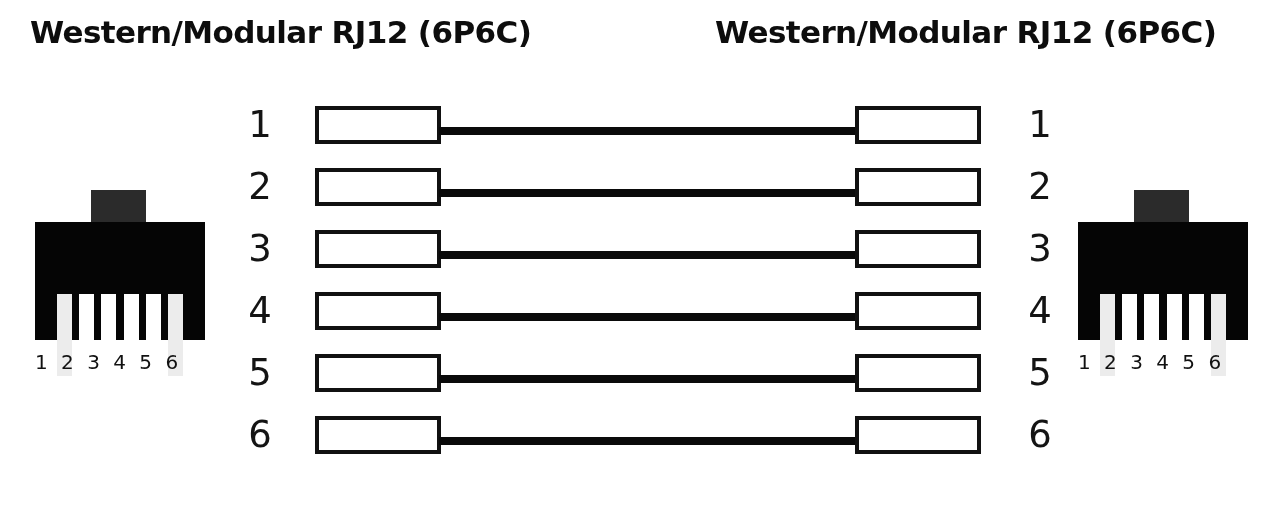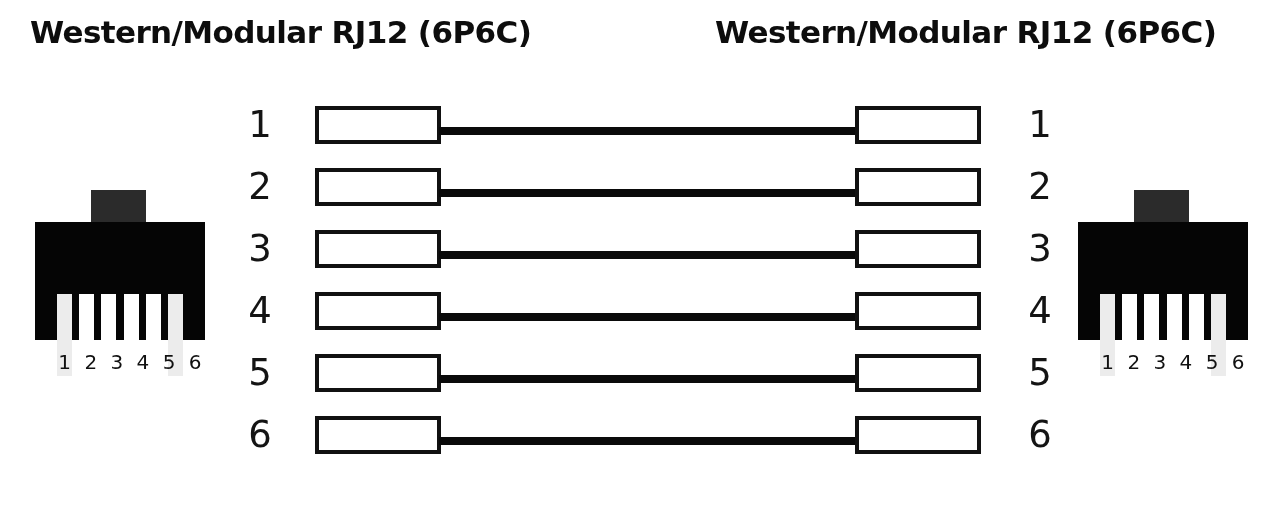--- a/index.html
+++ b/index.html
@@ -75,21 +75,21 @@
   .conn-pin.edge { background: #ececec; }
 
   .conn-numbers {
     position: absolute;
     left: 0px;
     top: 160px;
     width: 170px;
     font-family: "DejaVu Sans", sans-serif;
     font-size: 20px;
     color: #111111;
-    text-align: right;
+    text-align: left;
     letter-spacing: 3.5px;
     white-space: nowrap;
   }
 
   
   .rows {
     position: absolute;
     left: 0;
     top: 0;
     width: 1280px;

